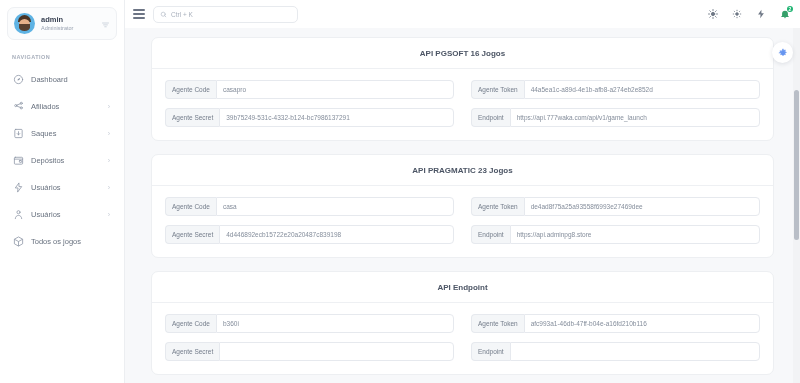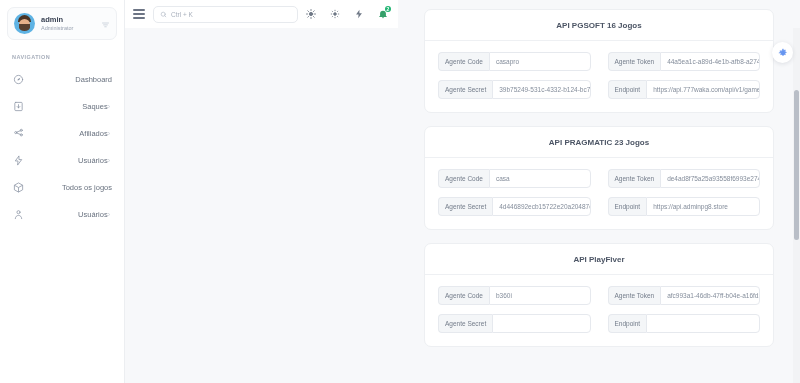--- a/index.html
+++ b/index.html
@@ -55,33 +55,32 @@
 
   .nav-heading {
     font-size: 5.5px; letter-spacing: .08em; color: #a7aebb;
     font-weight: 700; margin: 14px 0 6px 5px; text-transform: uppercase;
   }
   .nav-item {
     display: flex; align-items: center;
     height: 27px; padding: 0 5px;
     border-radius: 6px; cursor: pointer;
     color: #6b7585;
-    text-align: right;
   }
   .nav-ico {
     width: 13px; height: 13px; flex: 0 0 13px;
     display: flex; align-items: center; justify-content: center;
     color: #8d96a5; margin-right: 6px;
   }
   .nav-ico svg { width: 11px; height: 11px; display: block; }
   .nav-label { font-size: 7.5px; color: #68717f; flex: 1; white-space: nowrap; }
   .nav-arrow { color: #c6ccd6; font-size: 7px; flex: 0 0 auto; padding-right: 2px; }
 
   
-  .main { flex: 1; height: 383px; display: flex; flex-direction: row; min-width: 0; position: relative; }
+  .main { flex: 1; height: 383px; display: flex; flex-direction: column; min-width: 0; position: relative; }
 
   .topbar {
     height: 28px; flex: 0 0 28px;
     background: #ffffff;
     display: flex; align-items: center;
     padding: 0 10px 0 8px;
     gap: 8px;
   }
   .hamburger { width: 12px; height: 12px; display:flex; flex-direction:column; justify-content:center; gap:2.5px; cursor:pointer; }
   .hamburger span { display:block; height:1.4px; background:#6d7585; border-radius:1px; }
@@ -211,72 +210,83 @@
             <path d="M15 9l-4 4"></path>
             <circle cx="12" cy="12" r="1" fill="currentColor"></circle>
           </svg>
       </span>
       <span class="nav-label">Dashboard</span>
     </div>
 
     <div class="nav-item">
       <span class="nav-ico">
         <svg viewBox="0 0 24 24" fill="none" stroke="currentColor" stroke-width="1.7" stroke-linecap="round">
-            <rect x="4" y="3" width="16" height="18" rx="2"></rect>
-            <path d="M12 8v7M9 12l3 3 3-3"></path>
-          </svg>
-      </span>
-      <span class="nav-label">Saques</span>
-      <span class="nav-arrow">›</span>
-    </div>
-
-    <div class="nav-item">
-      <span class="nav-ico">
-        <svg viewBox="0 0 24 24" fill="none" stroke="currentColor" stroke-width="1.7" stroke-linecap="round">
             <circle cx="18" cy="5" r="2.3"></circle>
             <circle cx="18" cy="15" r="2.3"></circle>
             <circle cx="6" cy="10" r="2.3"></circle>
             <path d="M8 9l8-3M8 11l8 3"></path>
           </svg>
       </span>
       <span class="nav-label">Afiliados</span>
       <span class="nav-arrow">›</span>
     </div>
 
+    <div class="nav-item">
+      <span class="nav-ico">
+        <svg viewBox="0 0 24 24" fill="none" stroke="currentColor" stroke-width="1.7" stroke-linecap="round">
+            <rect x="4" y="3" width="16" height="18" rx="2"></rect>
+            <path d="M12 8v7M9 12l3 3 3-3"></path>
+          </svg>
+      </span>
+      <span class="nav-label">Saques</span>
+      <span class="nav-arrow">›</span>
+    </div>
+
+    <div class="nav-item">
+      <span class="nav-ico">
+        <svg viewBox="0 0 24 24" fill="none" stroke="currentColor" stroke-width="1.7" stroke-linecap="round">
+            <rect x="3" y="5" width="18" height="15" rx="2"></rect>
+            <path d="M3 9h18"></path>
+            <rect x="14" y="12" width="5" height="4" rx="1"></rect>
+          </svg>
+      </span>
+      <span class="nav-label">Depósitos</span>
+      <span class="nav-arrow">›</span>
+    </div>
 
     <div class="nav-item">
       <span class="nav-ico">
         <svg viewBox="0 0 24 24" fill="none" stroke="currentColor" stroke-width="1.7" stroke-linejoin="round">
             <path d="M13 2L5 13h6l-1 9 9-12h-6z"></path>
           </svg>
       </span>
       <span class="nav-label">Usuários</span>
       <span class="nav-arrow">›</span>
     </div>
 
+
+    <div class="nav-item">
+      <span class="nav-ico">
+        <svg viewBox="0 0 24 24" fill="none" stroke="currentColor" stroke-width="1.7" stroke-linecap="round">
+            <circle cx="12" cy="7" r="3.4"></circle>
+            <path d="M5 21c0-4 3.2-7 7-7s7 3 7 7"></path>
+          </svg>
+      </span>
+      <span class="nav-label">Usuários</span>
+      <span class="nav-arrow">›</span>
+    </div>
 
     <div class="nav-item">
       <span class="nav-ico">
         <svg viewBox="0 0 24 24" fill="none" stroke="currentColor" stroke-width="1.7" stroke-linejoin="round">
             <path d="M12 2l9 5v10l-9 5-9-5V7z"></path>
             <path d="M3 7l9 5 9-5M12 12v10"></path>
           </svg>
       </span>
       <span class="nav-label">Todos os jogos</span>
-    </div>
-
-    <div class="nav-item">
-      <span class="nav-ico">
-        <svg viewBox="0 0 24 24" fill="none" stroke="currentColor" stroke-width="1.7" stroke-linecap="round">
-            <circle cx="12" cy="7" r="3.4"></circle>
-            <path d="M5 21c0-4 3.2-7 7-7s7 3 7 7"></path>
-          </svg>
-      </span>
-      <span class="nav-label">Usuários</span>
-      <span class="nav-arrow">›</span>
     </div>
 
   </aside>
 
   <div class="main">
 
     <header class="topbar">
       <div class="hamburger">
         <span></span>
           <span></span>
@@ -373,21 +383,21 @@
             <div class="field">
               <span class="field-label">Endpoint</span>
               <span class="field-input">https://api.adminpg8.store</span>
             </div>
           </div>
         </div>
       </section>
 
       <section class="card">
         <div class="card-head">
-          <div class="card-title">API PlayFiver</div>
+          <div class="card-title">API Endpoint</div>
         </div>
         <div class="card-body">
           <div class="row">
             <div class="field">
               <span class="field-label">Agente Code</span>
               <span class="field-input">b360i</span>
             </div>
             <div class="field">
               <span class="field-label">Agente Token</span>
               <span class="field-input">afc993a1-46db-47ff-b04e-a16fd210b116</span>

